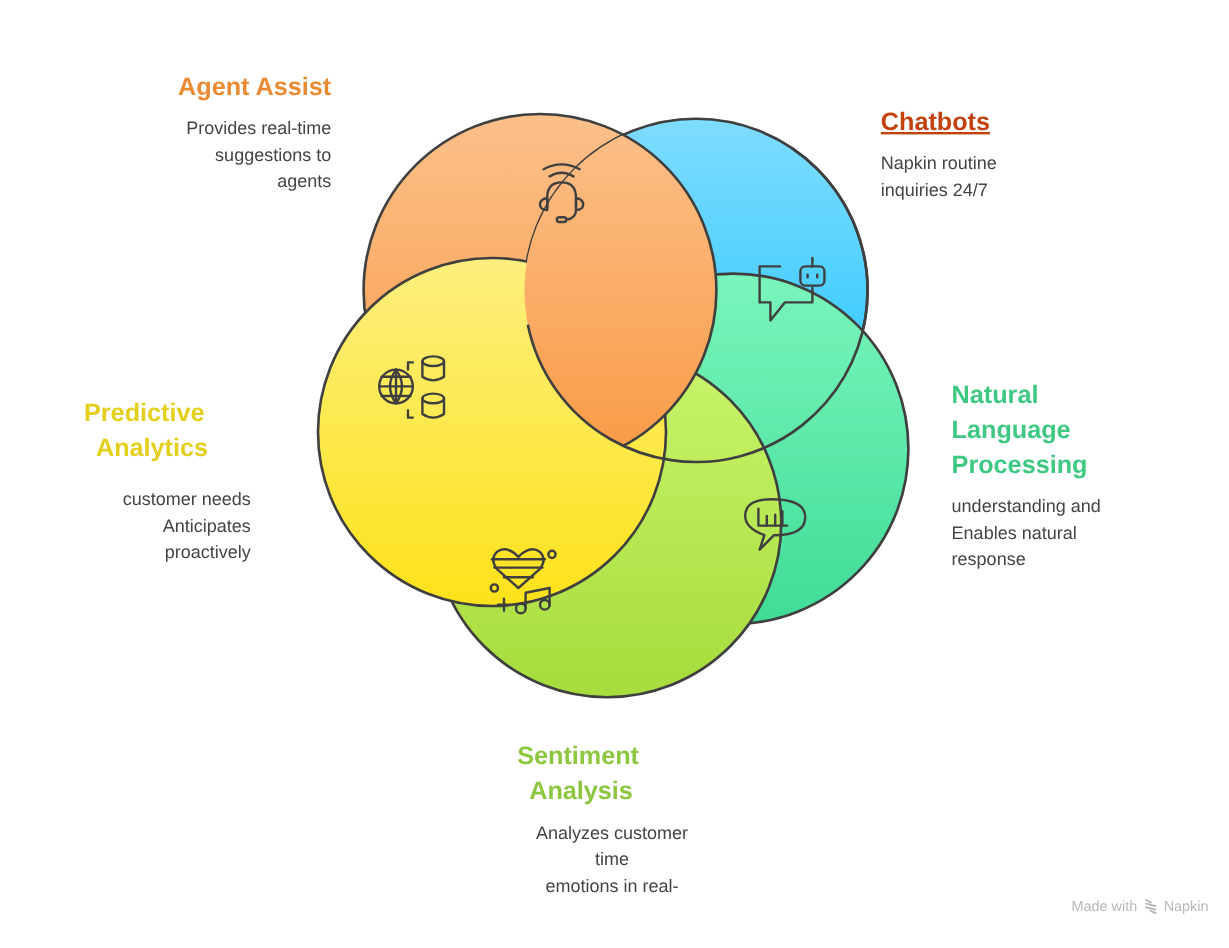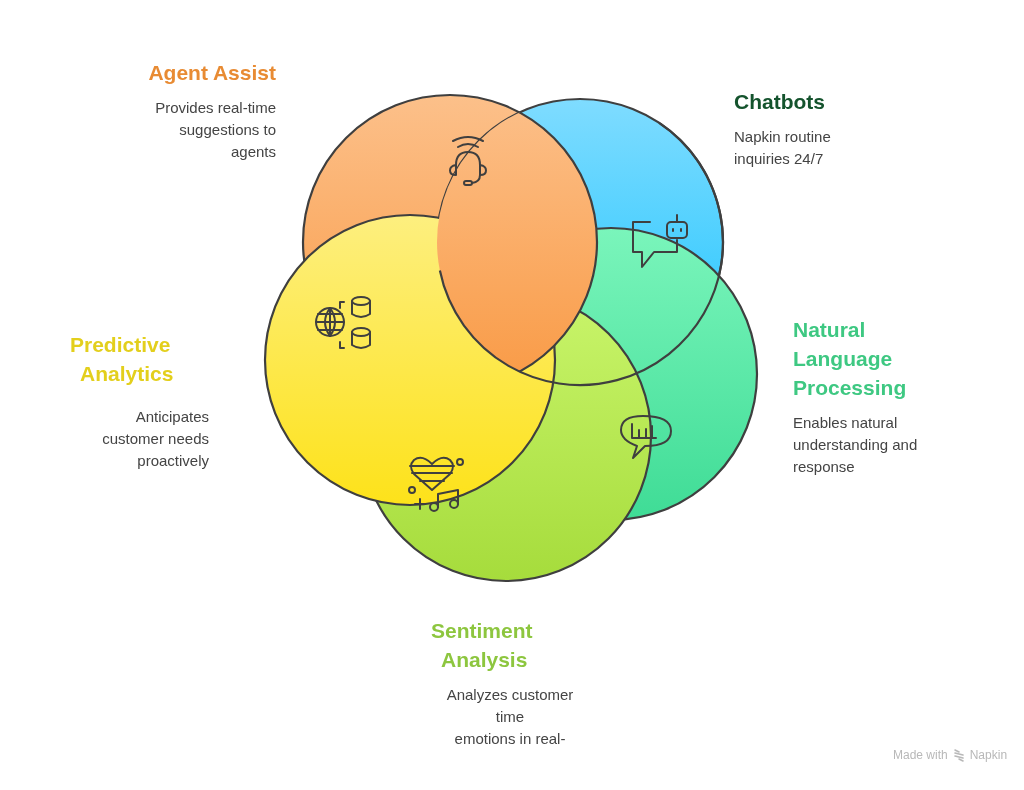--- a/index.html
+++ b/index.html
@@ -116,36 +116,36 @@
 <div class="label right" style="right:748px; top:58px; width:200px;">
   <div class="title" style="color: rgb(232, 139, 51);">Agent Assist</div>
   <div class="desc">
     <div>Provides real-time</div>
     <div>suggestions to</div>
     <div>agents</div>
   </div>
 </div>
 
 <div class="label left" style="left:734px; top:87px; width:200px;">
-  <div class="title" style="color: #14532d;">Chatbots</div>
+  <div class="title" style="color: #c2410c; text-decoration: underline;">Chatbots</div>
   <div class="desc">
     <div>Napkin routine</div>
     <div>inquiries 24/7</div>
   </div>
 </div>
 
 <div class="label left" style="left:793px; top:315px; width:220px;">
   <div class="title" style="color: rgb(62, 200, 130);">
     <div>Natural</div>
     <div>Language</div>
     <div>Processing</div>
   </div>
   <div class="desc">
+    <div>understanding and</div>
     <div>Enables natural</div>
-    <div>understanding and</div>
     <div>response</div>
   </div>
 </div>
 
 <div class="label center" style="left:400px; top:616px; width:220px;">
   <div class="title" style="text-align: left; padding-left: 31px; color: rgb(141, 198, 63);">
     <div>Sentiment</div>
     <div style="padding-left:10px;">Analysis</div>
   </div>
   <div class="desc">
@@ -154,22 +154,22 @@
     <div>emotions in real-</div>
   </div>
 </div>
 
 <div class="label right" style="right:815px; top:330px; width:200px;">
   <div class="title" style="text-align: left; padding-left: 61px; color: rgb(227, 207, 28);">
     <div>Predictive</div>
     <div style="padding-left:10px;">Analytics</div>
   </div>
   <div class="desc" style="margin-top:18px;">
+    <div>customer needs</div>
     <div>Anticipates</div>
-    <div>customer needs</div>
     <div>proactively</div>
   </div>
 </div>
 
 <div class="credit">
   <span>Made with</span>
   <svg width="14" height="14" viewBox="0 0 14 14" fill="none" stroke="#b8b8b8" stroke-width="1.6" stroke-linecap="round">
     <path d="M3 2 L7 4 M3 5 L11 7 M3 8 L11 10 M7 11 L11 13"></path>
   </svg>
   <span>Napkin</span>

